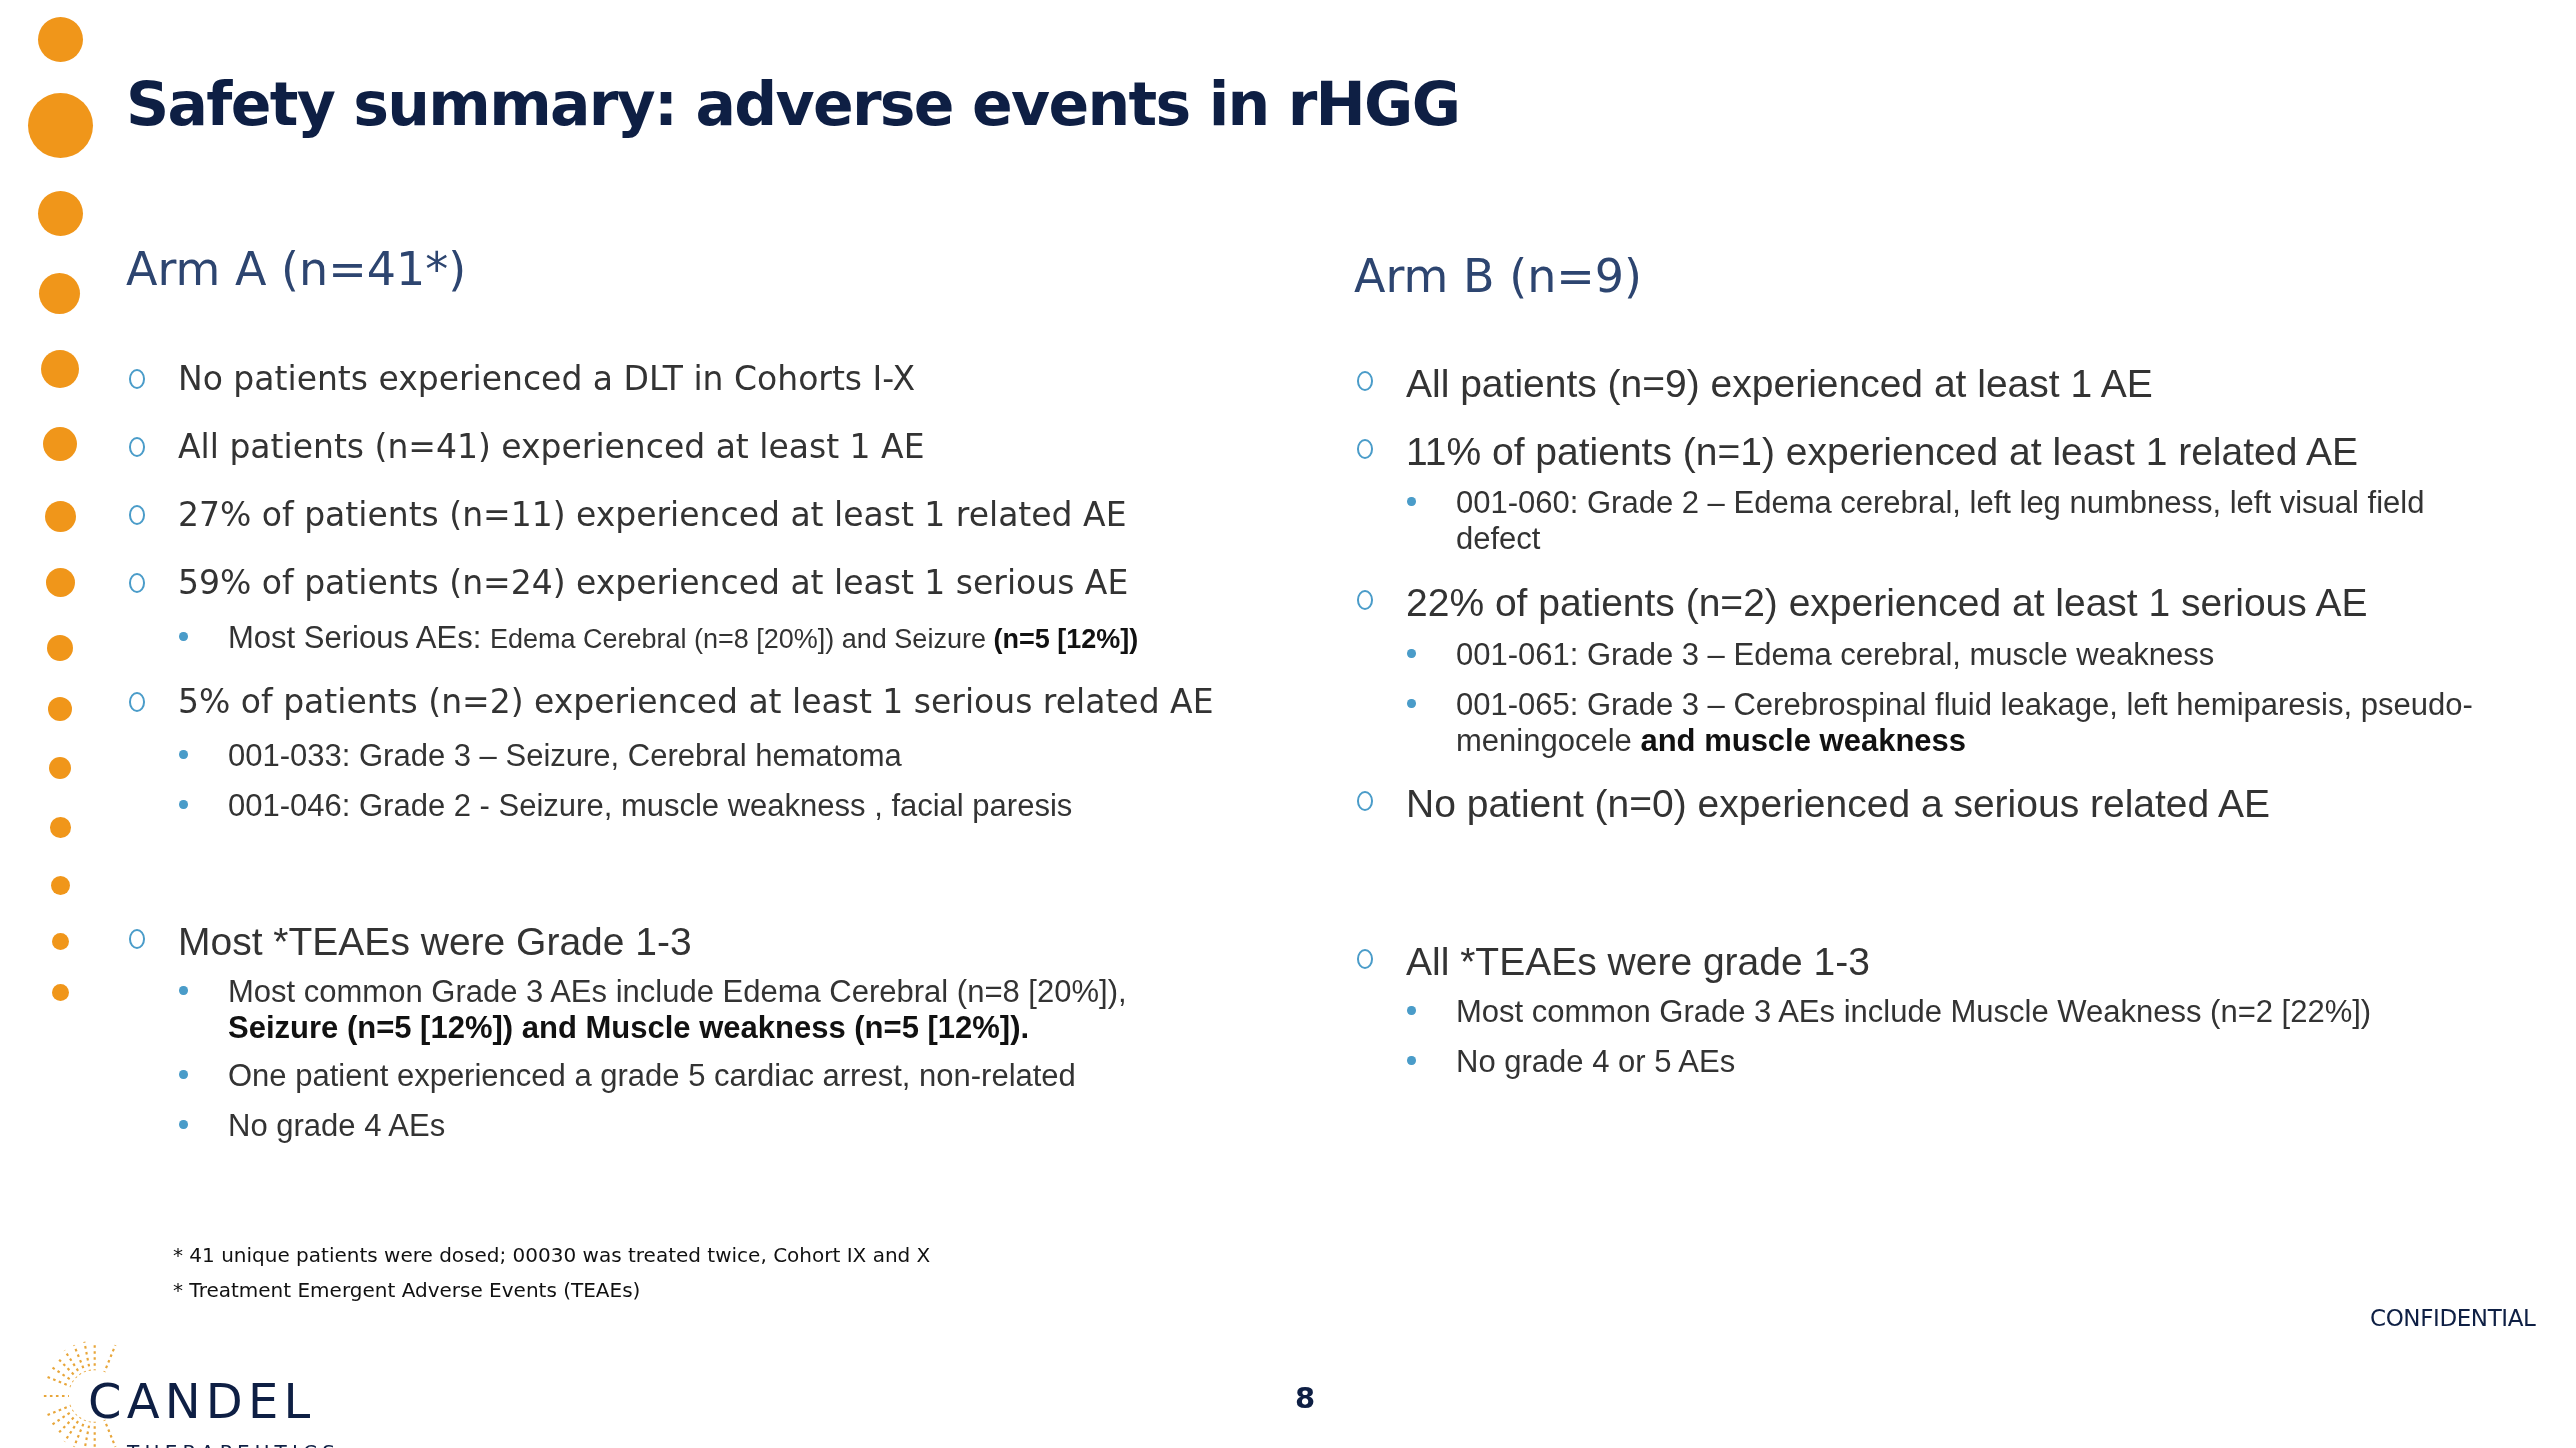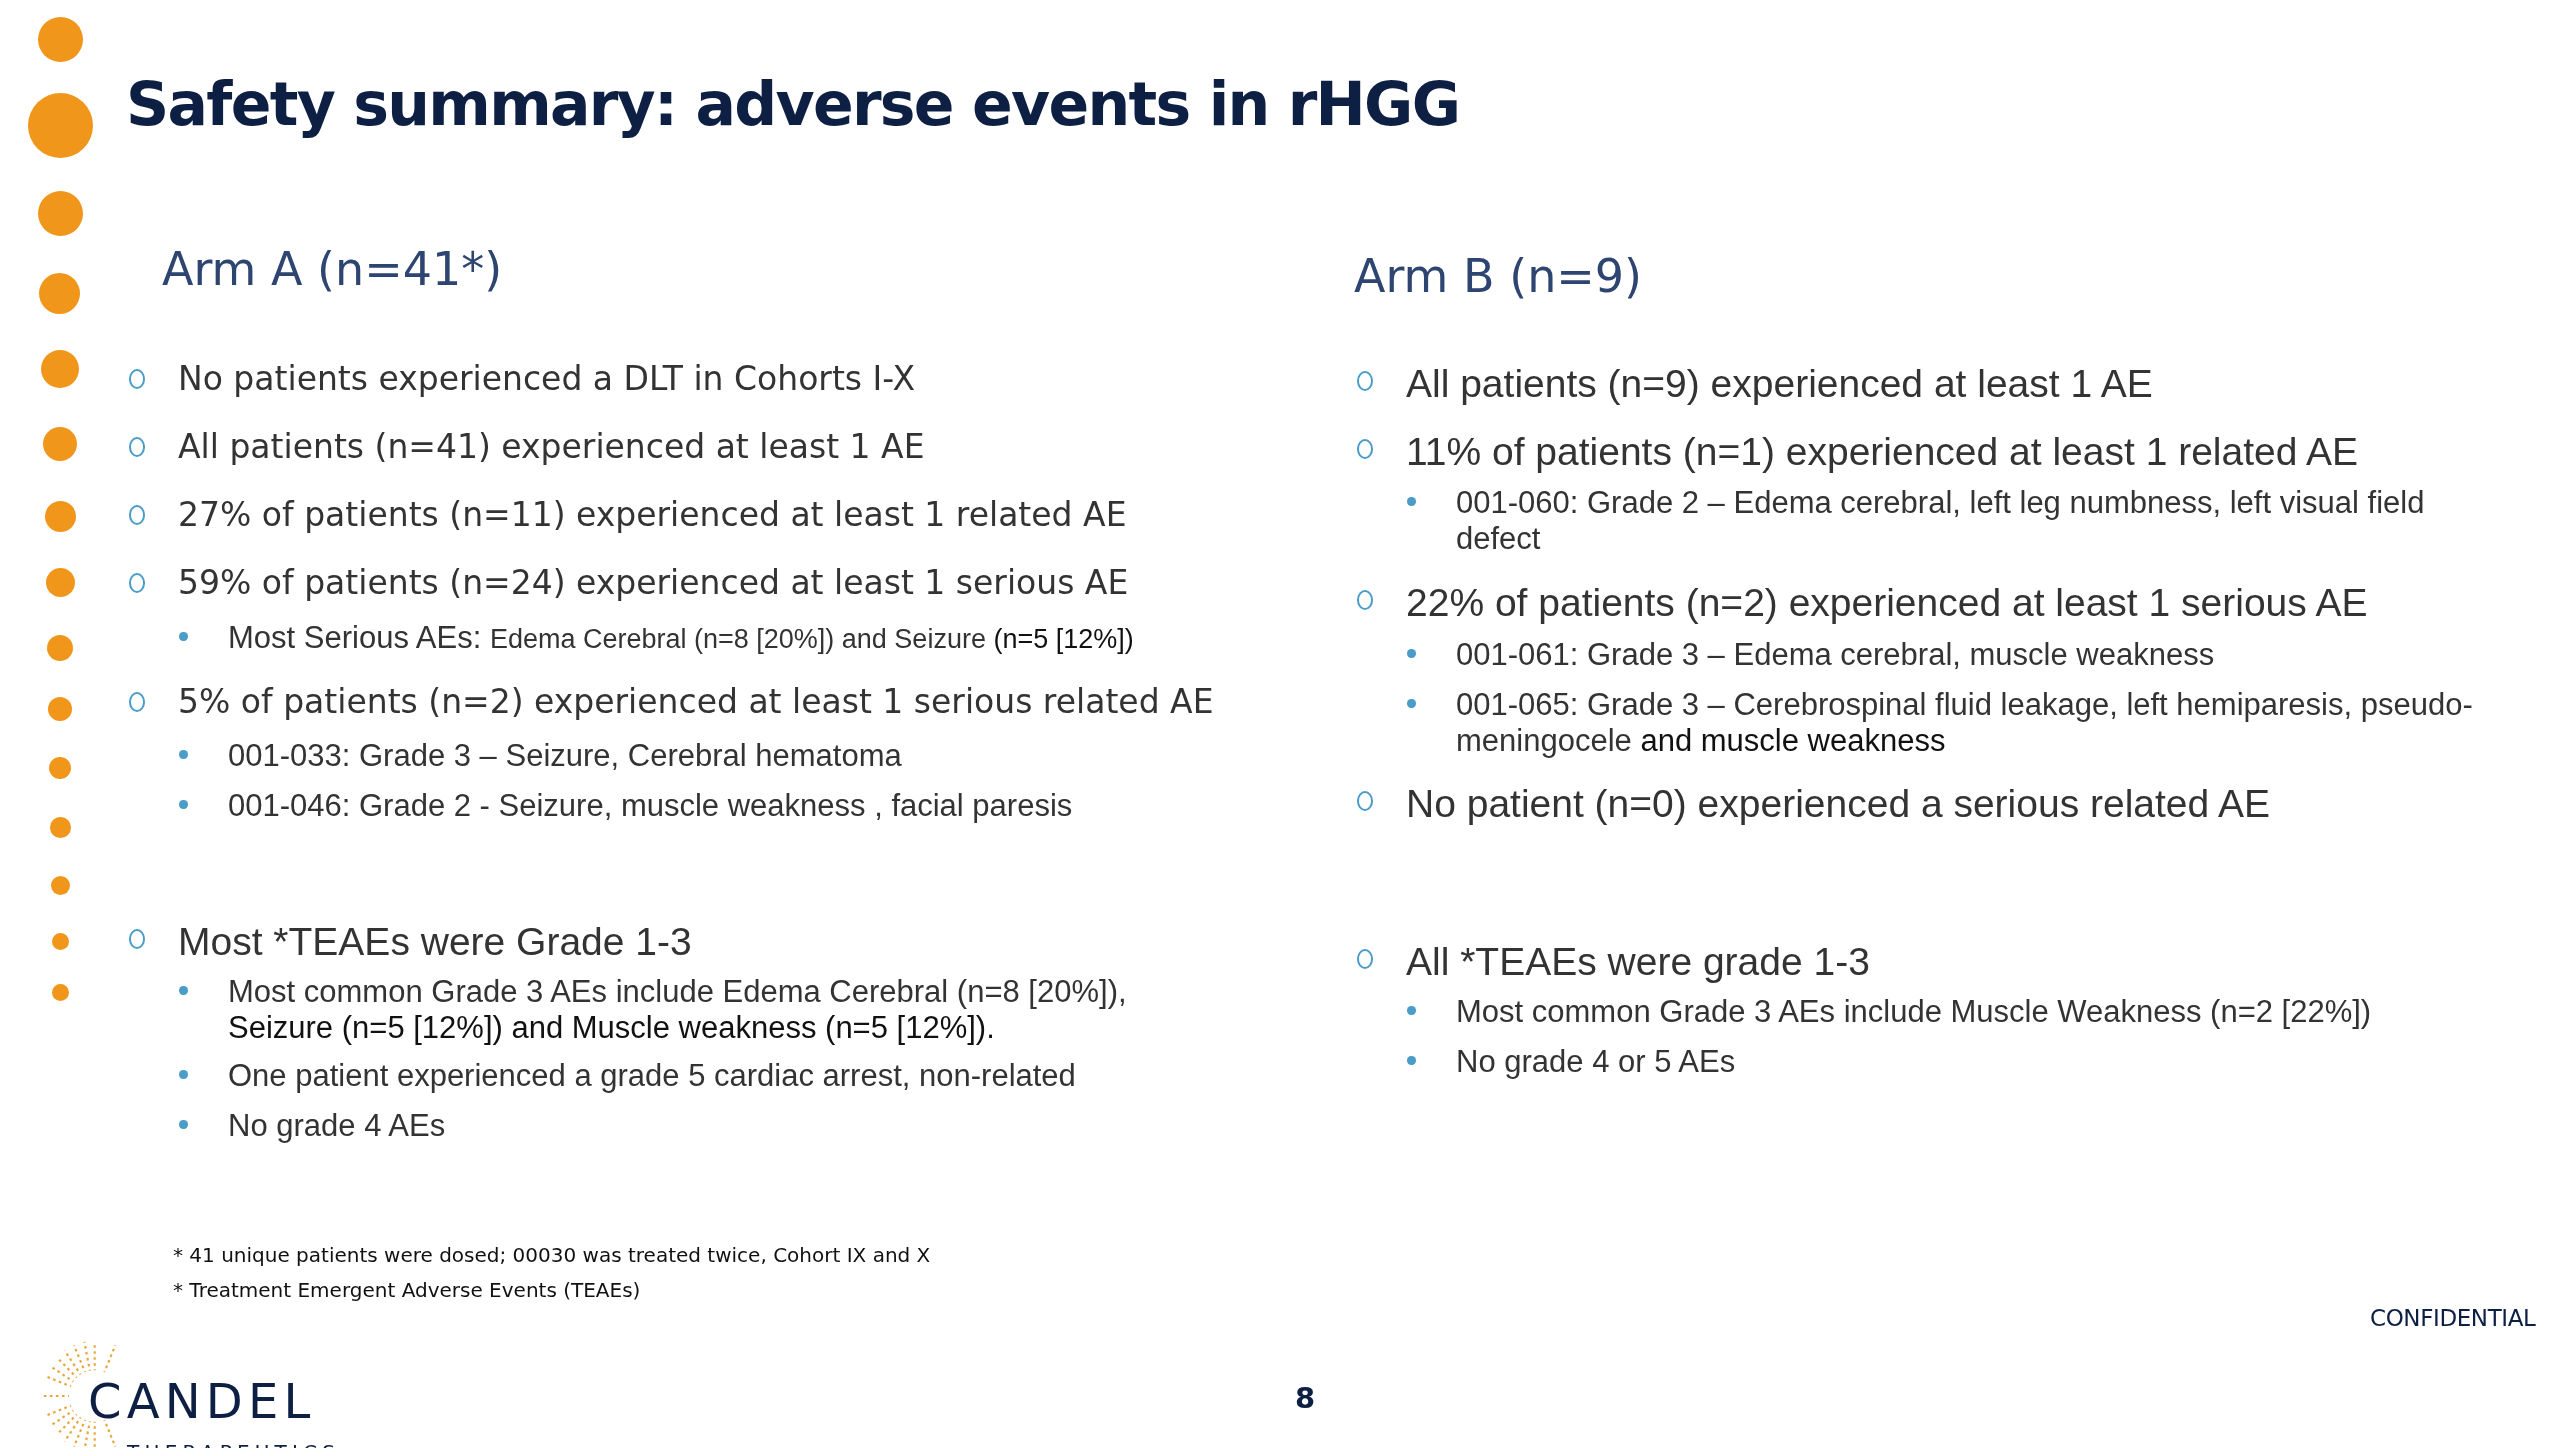--- a/index.html
+++ b/index.html
@@ -8,21 +8,21 @@
   .dot { position:absolute; border-radius:50%; background:#F0961A; }
   .title { position:absolute; left:126px; top:69px; font-family:"DejaVu Sans", sans-serif;
            font-weight:bold; font-size:60px; color:#0E1F44; letter-spacing:-1.7px; white-space:nowrap; }
   .arm-head { position:absolute; font-family:"DejaVu Sans", sans-serif; font-size:46px; color:#2D4570; white-space:nowrap; }
   .col { position:absolute; }
   .l1 { position:relative; padding-left:49px; font-size:39px; color:#333333; white-space:nowrap; line-height:1.2; }
   .l1.calibri { font-family:"DejaVu Sans", sans-serif; font-size:33px; }
   .l1 .mk { position:absolute; left:0; top:10.3px; width:16.3px; height:20px; border:2.1px solid #4A9CC9; border-radius:50%; box-sizing:border-box; }
   .l2 { position:relative; padding-left:99px; font-size:31px; color:#333333; line-height:1.16; }
   .l2 .mk { position:absolute; left:50px; top:12px; width:8.6px; height:9.4px; border-radius:50%; background:#4A9CC9; }
-  .blk { color:#111111; }
+  .blk { color:#111111;font-weight:bold; }
   .sm { font-size:27px; }
   .foot { position:absolute; left:173px; font-family:"DejaVu Sans", sans-serif; font-size:20px; color:#111; white-space:nowrap; }
   .pagenum { position:absolute; left:1295px; top:1381px; font-family:"DejaVu Sans", sans-serif; font-weight:bold; font-size:29px; color:#0E1F44; }
   .conf { position:absolute; left:2370px; top:1305px; font-family:"DejaVu Sans", sans-serif; font-size:23px; color:#0E1F44; letter-spacing:-0.4px; }
   .logo { position:absolute; left:43px; top:1340px; width:275px; height:112px; }
   .logo .name { position:absolute; left:45px; top:33px; font-family:"DejaVu Sans", sans-serif; font-size:48px; color:#0E1F44; letter-spacing:5.2px; }
   .logo .sub { position:absolute; left:84px; top:100px; font-family:"DejaVu Sans", sans-serif; font-size:20px; color:#0E1F44; letter-spacing:5.2px; }
 </style>
 </head>
 <body>
@@ -38,21 +38,21 @@
 <div class="dot" style="left:47px;top:635px;width:26px;height:26px;"></div>
 <div class="dot" style="left:48px;top:697px;width:24px;height:24px;"></div>
 <div class="dot" style="left:49px;top:757px;width:22px;height:22px;"></div>
 <div class="dot" style="left:50px;top:817px;width:20.6px;height:20.6px;"></div>
 <div class="dot" style="left:51px;top:876px;width:19px;height:19px;"></div>
 <div class="dot" style="left:52px;top:933px;width:17px;height:17px;"></div>
 <div class="dot" style="left:52px;top:984px;width:17px;height:17px;"></div>
 
 <div class="title">Safety summary: adverse events in rHGG</div>
 
-<div class="arm-head" style="left:126px;top:242px;margin-left:36px;">Arm A (n=41*)</div>
+<div class="arm-head" style="left:126px;top:242px;">Arm A (n=41*)</div>
 <div class="col" style="left:129px;top:0;">
   <div class="l1 calibri" style="position:absolute;top:359px;"><span class="mk"></span><span>No patients experienced a DLT in Cohorts I-X</span></div>
   <div class="l1 calibri" style="position:absolute;top:427px;"><span class="mk"></span><span>All patients (n=41) experienced at least 1 AE</span></div>
   <div class="l1 calibri" style="position:absolute;top:495px;"><span class="mk"></span><span>27% of patients (n=11) experienced at least 1 related AE</span></div>
   <div class="l1 calibri" style="position:absolute;top:563px;"><span class="mk"></span><span>59% of patients (n=24) experienced at least 1 serious AE</span></div>
   <div class="l2" style="position:absolute;top:620px;white-space:nowrap;"><span class="mk"></span><span>Most Serious AEs: </span><span class="sm">Edema Cerebral (n=8 [20%]) and Seizure </span><span class="sm blk">(n=5 [12%])</span></div>
   <div class="l1 calibri" style="position:absolute;top:682px;"><span class="mk"></span><span>5% of patients (n=2) experienced at least 1 serious related AE</span></div>
   <div class="l2" style="position:absolute;top:738px;white-space:nowrap;"><span class="mk"></span><span>001-033: Grade 3 – Seizure, Cerebral hematoma</span></div>
   <div class="l2" style="position:absolute;top:788px;white-space:nowrap;"><span class="mk"></span><span>001-046: Grade 2 - Seizure, muscle weakness , facial paresis</span></div>
   <div class="l1" style="position:absolute;top:919px;"><span class="mk"></span><span>Most *TEAEs were Grade 1-3</span></div>

